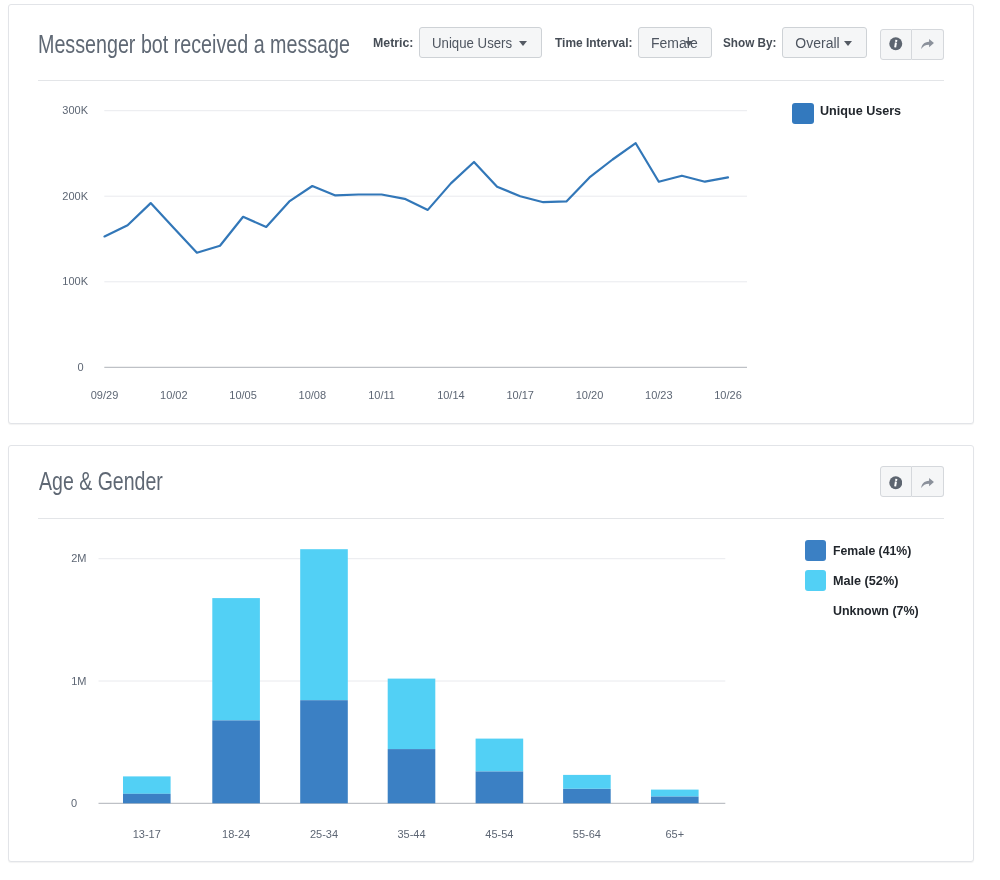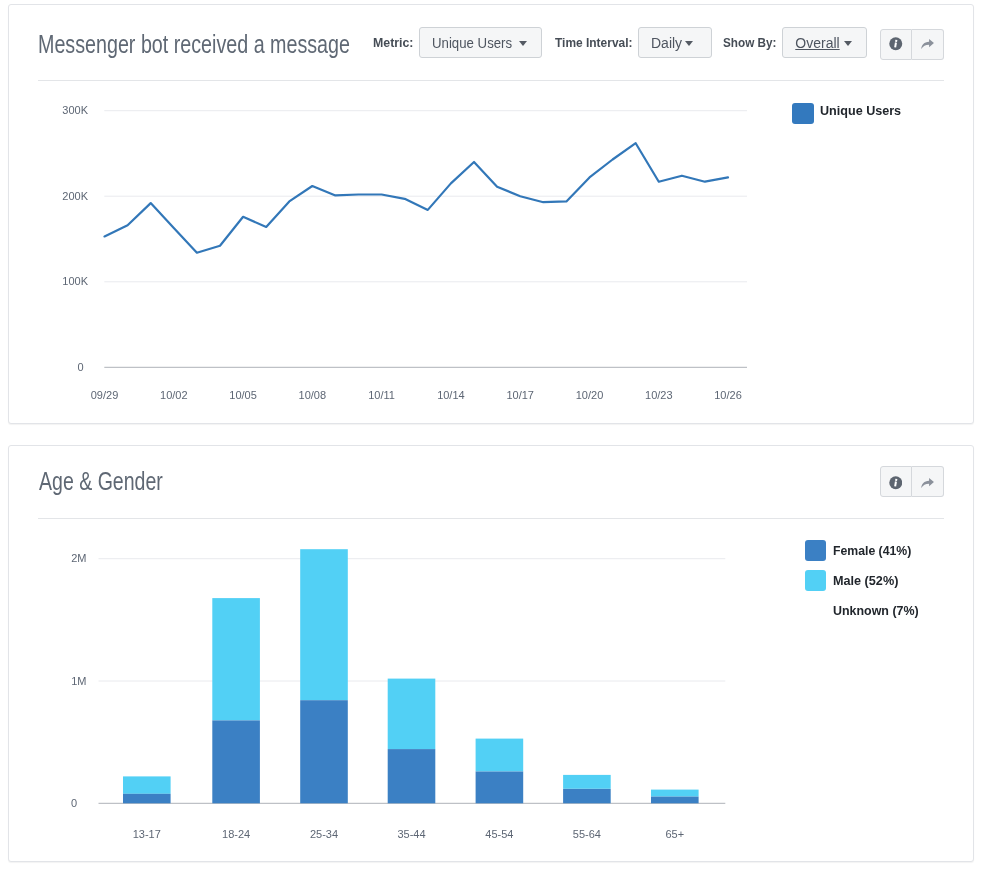--- a/index.html
+++ b/index.html
@@ -25,25 +25,25 @@
 <div class="card" id="card1"></div>
 <div class="card" id="card2"></div>
 
 <div class="title" style="left:38px; top:31.9px; transform:scaleX(0.7877);">Messenger bot received a message</div>
 <div class="lab" style="left:373px; top:36px; transform:scaleX(0.9500);">Metric:</div>
 <div class="btn" style="left:419px; top:27px; width:123px;"></div>
 <div class="btxt" style="left:432px; top:36px; transform:scaleX(0.9445);">Unique Users</div>
 <div class="caret" style="left:518.5px; top:41.4px;"></div>
 <div class="lab" style="left:555px; top:36px; transform:scaleX(0.9190);">Time Interval:</div>
 <div class="btn" style="left:637.7px; top:27px; width:74px;"></div>
-<div class="btxt" style="left:651px; top:36px; transform:scaleX(1.0000);">Daily</div>
+<div class="btxt" style="left:651px; top:36px; transform:scaleX(1.0000);">Female</div>
 <div class="caret" style="left:684.8px; top:41.4px;"></div>
 <div class="lab" style="left:723.3px; top:36px; transform:scaleX(0.9030);">Show By:</div>
 <div class="btn" style="left:781.8px; top:27px; width:85px;"></div>
-<div class="btxt" style="left:795.3px; top:36px; transform:scaleX(1.0000);text-decoration:underline;">Overall</div>
+<div class="btxt" style="left:795.3px; top:36px; transform:scaleX(1.0000);">Overall</div>
 <div class="caret" style="left:843.5px; top:41.4px;"></div>
 <div class="bgroup" style="left:880px; top:28.5px;">
   <div class="ibtn">
       <svg width="13.5" height="13.5" viewBox="0 0 13.5 13.5">
         <circle cx="6.75" cy="6.75" r="6.5" fill="#5d6570"></circle>
         <g transform="rotate(9 6.75 6.75)">
           <rect x="5.75" y="5.5" width="2" height="5" fill="#fff"></rect>
           <rect x="5.75" y="2.8" width="2" height="2.1" fill="#fff"></rect>
         </g>
       </svg>

